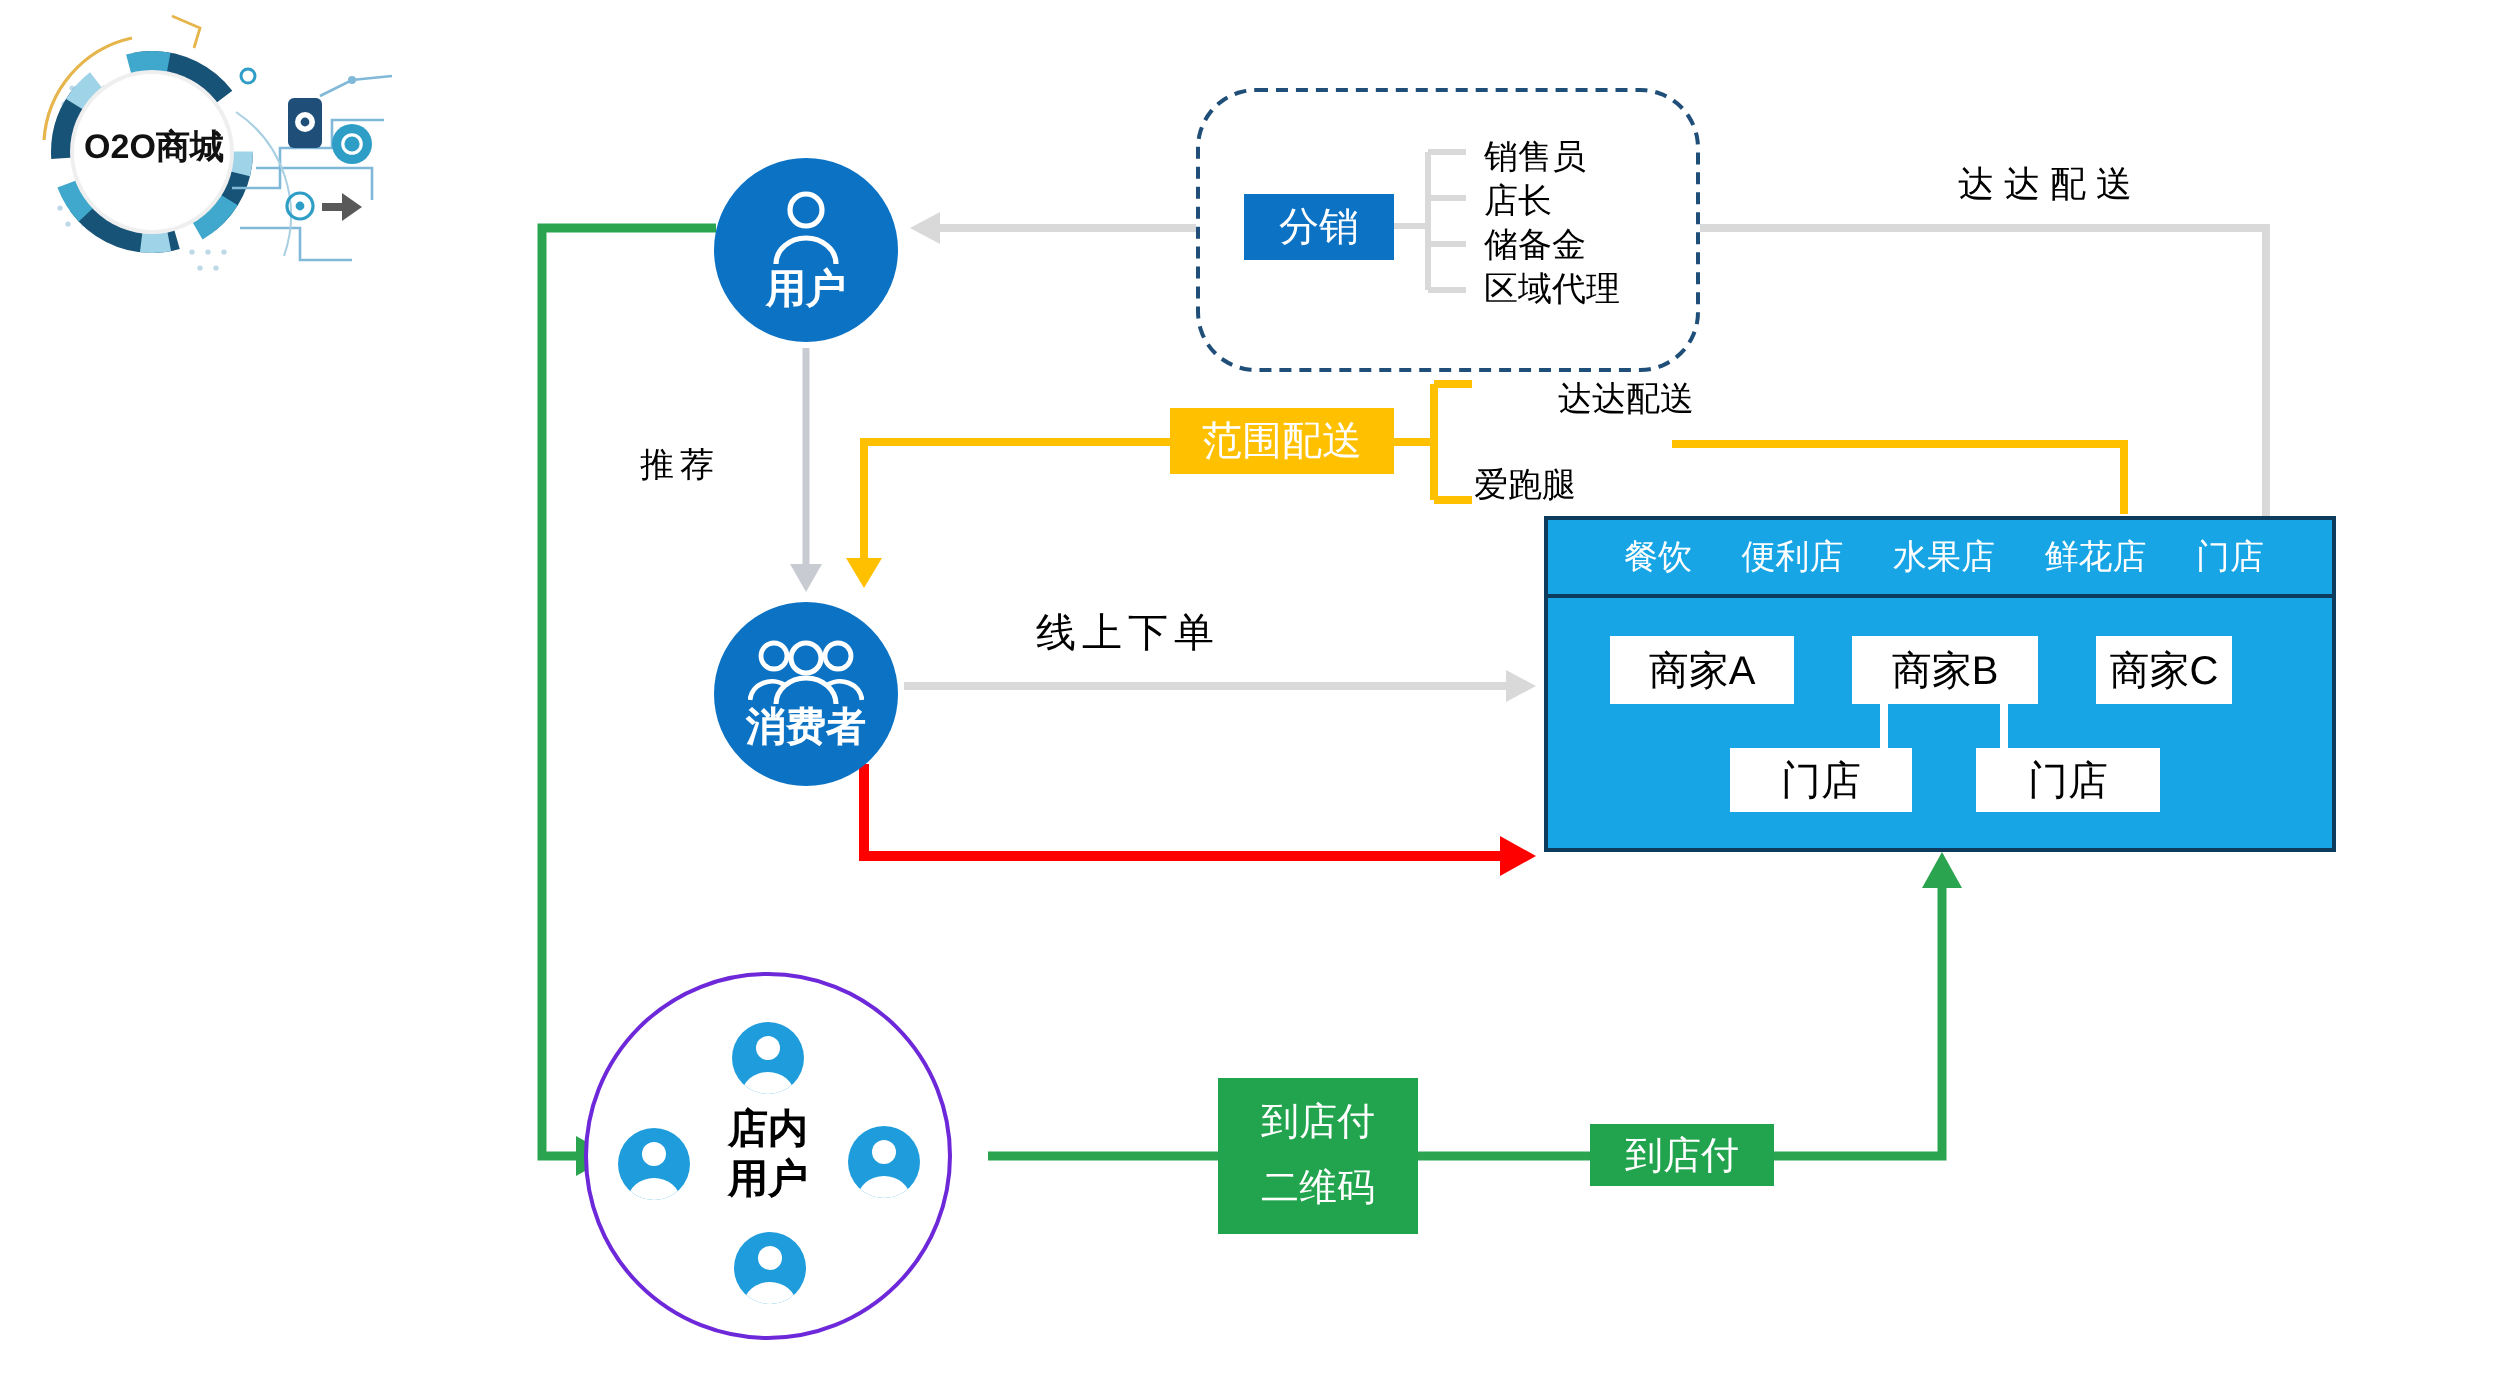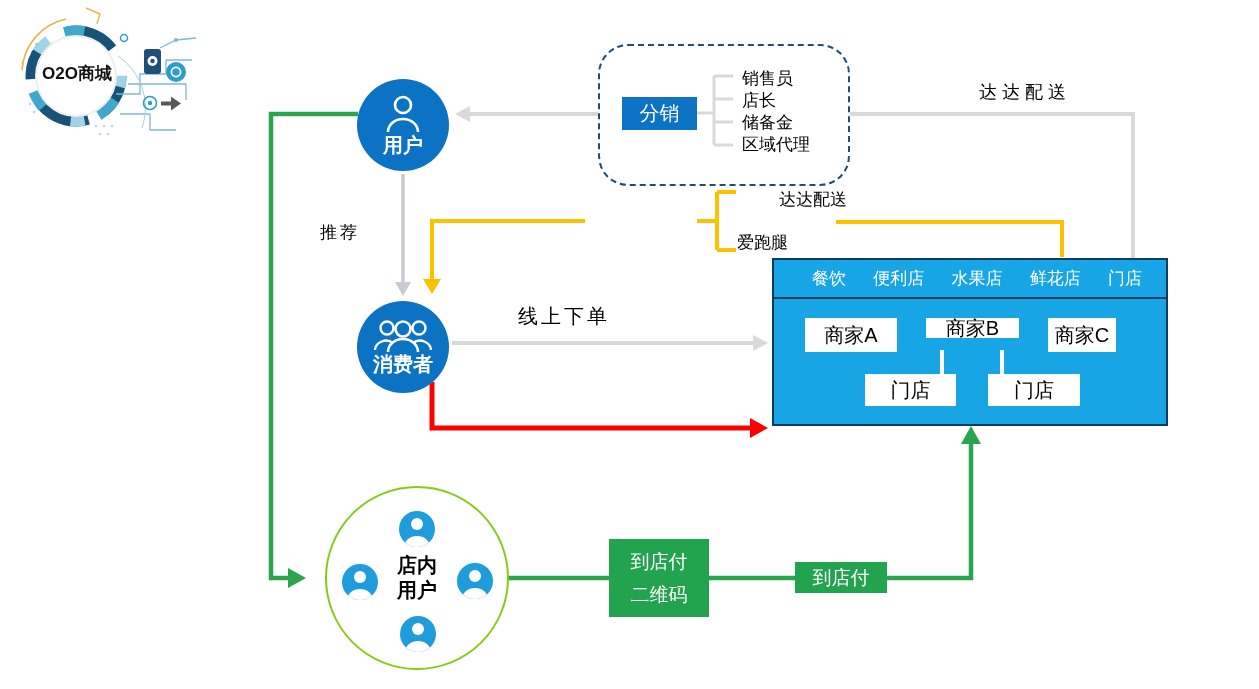--- a/index.html
+++ b/index.html
@@ -22,27 +22,27 @@
   .online-order{left:518px;top:287px;font-size:20px;letter-spacing:3px;z-index:4;margin-top:16px;}
   .delivery-box{left:585px;top:204px;width:112px;height:33px;background:#FFC000;color:#fff;font-size:20px;}
   .provider{left:737px;height:22px;font-size:17px;display:flex;align-items:center;z-index:4;}
   .circle{width:92px;height:92px;border-radius:50%;background:#0B72C4;color:#fff;
           display:flex;flex-direction:column;align-items:center;justify-content:center;}
   .circle .lbl{font-size:20px;font-weight:700;line-height:1.1;}
   .user-circle{left:357px;top:79px;}
   .consumer-circle{left:357px;top:301px;}
   .mall{left:772px;top:258px;width:396px;height:168px;background:#18A5E6;border:2px solid #0C3B5E;box-sizing:border-box;}
   .mall-header{position:absolute;left:0;top:0;right:0;height:37px;border-bottom:2px solid #0C3B5E;
-               display:flex;align-items:center;justify-content:space-between;padding:0 24px 0 38px;
+               display:flex;align-items:center;justify-content:space-between;padding:0 34px 0 38px;
                color:#fff;font-size:17px;}
   .white-box{position:absolute;background:#fff;color:#000;font-size:20px;display:flex;align-items:center;justify-content:center;}
   .wconn{position:absolute;width:4px;height:26px;background:#fff;top:90px;}
   .pickup-box{left:546px;top:388px;width:122px;height:80px;background:#FE0000;color:#fff;font-size:19px;
               flex-direction:column;line-height:35px;}
-  .instore-circle{left:325px;top:486px;width:184px;height:184px;border:2px solid #84cc16;border-radius:50%;
+  .instore-circle{left:292px;top:486px;width:184px;height:184px;border:2px solid #6d28d9;border-radius:50%;
                   background:#fff;box-sizing:border-box;}
   .avatar{position:absolute;width:36px;height:36px;border-radius:50%;background:#1E9CDB;overflow:hidden;
           display:flex;align-items:flex-end;justify-content:center;}
   .instore-label{position:absolute;left:50%;top:50%;transform:translate(-50%,-50%);text-align:center;
                  font-size:20px;font-weight:600;color:#000;line-height:1.25;}
   .pay-qr-box{left:609px;top:539px;width:100px;height:78px;background:#22A34D;color:#fff;font-size:19px;
               flex-direction:column;line-height:33px;}
   .pay-box{left:795px;top:562px;width:92px;height:31px;background:#22A34D;color:#fff;font-size:19px;}
 </style>
 </head>
@@ -137,20 +137,21 @@
   <div class="abs dist-box flexc z4">分销</div>
   <div class="abs member kai" style="top:67px;">销售员</div>
   <div class="abs member kai" style="top:89px;">店长</div>
   <div class="abs member kai" style="top:111px;">储备金</div>
   <div class="abs member kai" style="top:133px;">区域代理</div>
 
   <div class="abs commission kai">达达配送</div>
   <div class="abs recommend kai">推荐</div>
   <div class="abs online-order kai">线上下单</div>
 
+  <div class="abs delivery-box flexc z4">范围配送</div>
   <div class="abs provider kai" style="top:188px;margin-left:42px;">达达配送</div>
   <div class="abs provider kai" style="top:231px;">爱跑腿</div>
 
   <div class="abs circle user-circle z4">
     <svg width="38" height="40" viewBox="0 0 38 40">
       <circle cx="19" cy="11" r="8" stroke="#fff" stroke-width="2.6" fill="none"></circle>
       <path d="M4,38 a15,13 0 0 1 30,0" stroke="#fff" stroke-width="2.6" fill="none"></path>
     </svg>
     <div class="lbl">用户</div>
   </div>
@@ -171,21 +172,21 @@
     <div class="mall-header">
       <span>餐饮</span>
       <span>便利店</span>
       <span>水果店</span>
       <span>鲜花店</span>
       <span>门店</span>
     </div>
     <div class="wconn" style="left:166px;"></div>
     <div class="wconn" style="left:226px;"></div>
     <div class="white-box" style="left:31px;top:58px;width:92px;height:34px;">商家A</div>
-    <div class="white-box" style="left:152px;top:58px;width:93px;height:20px;">商家B</div>
+    <div class="white-box" style="left:152px;top:58px;width:93px;height:34px;">商家B</div>
     <div class="white-box" style="left:274px;top:58px;width:68px;height:34px;">商家C</div>
     <div class="white-box" style="left:91px;top:114px;width:91px;height:32px;">门店</div>
     <div class="white-box" style="left:214px;top:114px;width:92px;height:32px;">门店</div>
   </div>
 
 
   <div class="abs instore-circle z4">
     <div class="avatar" style="left:72px;top:23px;">
       <svg width="36" height="36" viewBox="0 0 36 36">
         <circle cx="18" cy="13" r="6" fill="#fff"></circle>

